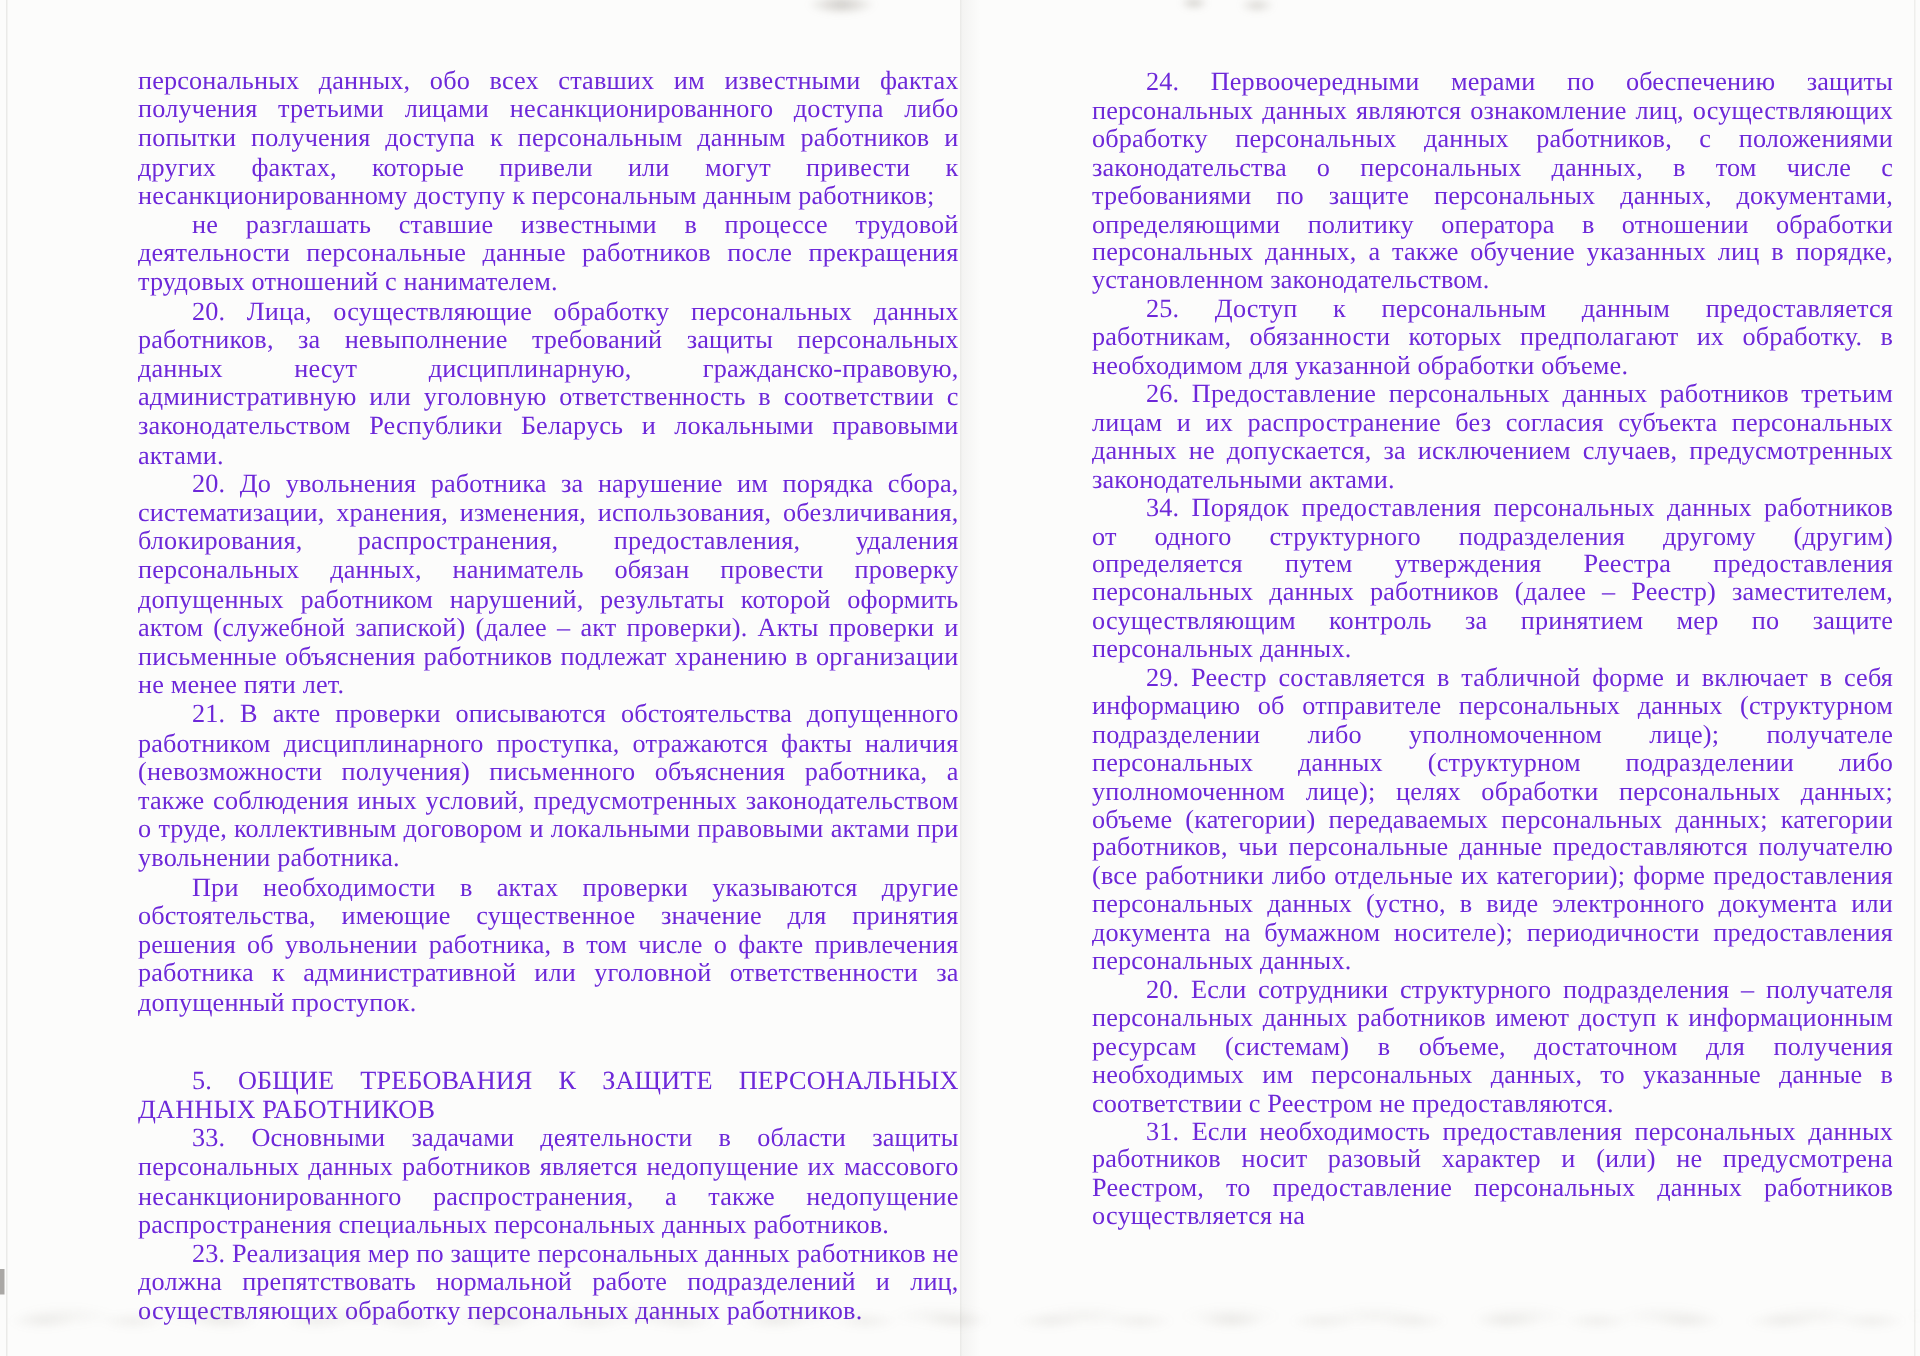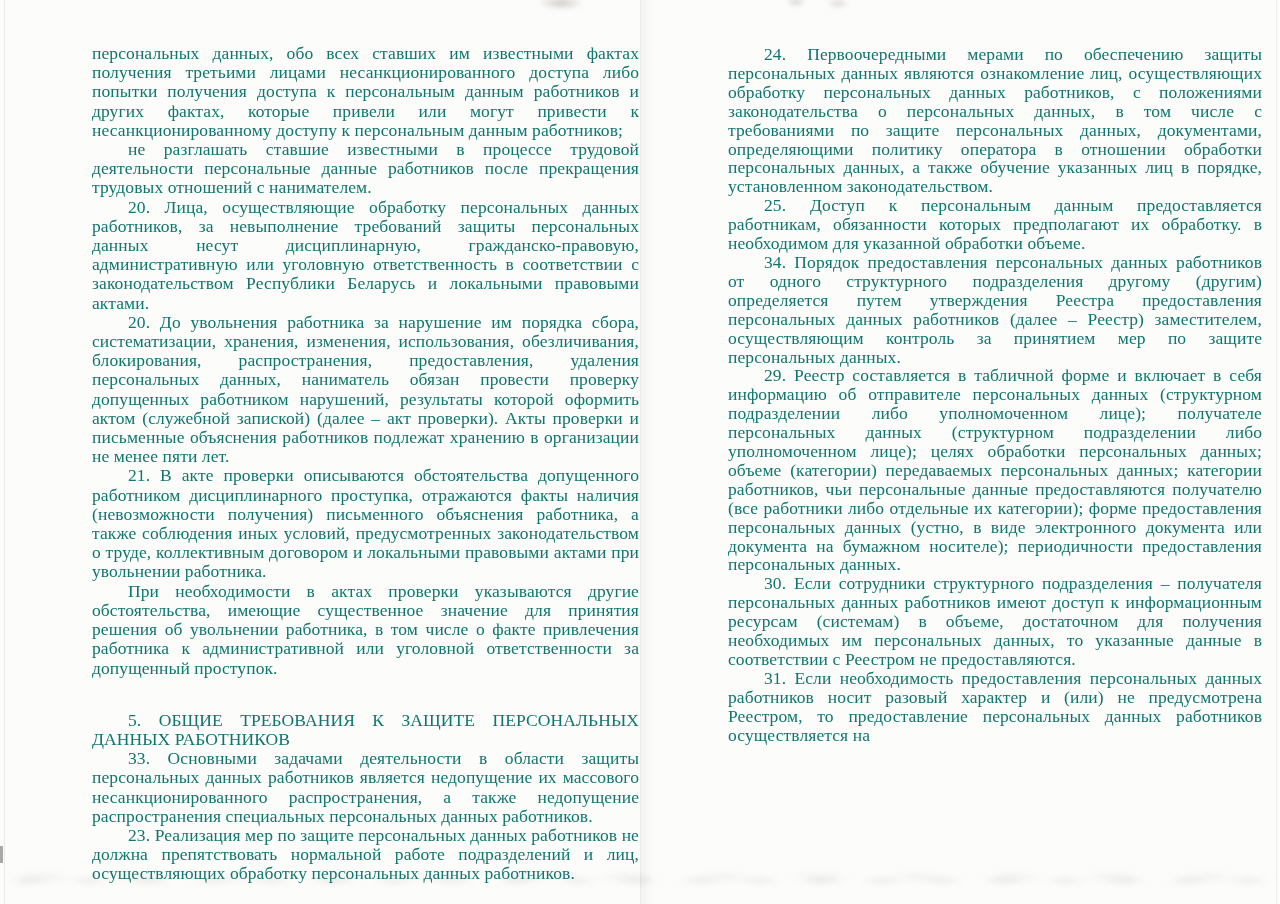--- a/index.html
+++ b/index.html
@@ -64,40 +64,41 @@
   }
   .corner-tick {
     left: 0; top: 846px; width: 3px; height: 17px;
     background: rgba(70, 66, 60, 0.45);
     filter: blur(0.4px);
   }
 </style>
 </head>
 <body style="background: rgb(252, 252, 251);">
 
-<div class="scan" style="background: rgb(252, 252, 251); color: #0f766e;">
+<div class="scan" style="background: rgb(252, 252, 251); color: #6d28d9;">
 
   <div class="textcol col-left">
       <p class="continuation">персональных данных, обо всех ставших им известными фактах получения третьими лицами несанкционированного доступа либо попытки получения доступа к персональным данным работников и других фактах, которые привели или могут привести к несанкционированному доступу к персональным данным работников;</p>
       <p class="normal">не разглашать ставшие известными в процессе трудовой деятельности персональные данные работников после прекращения трудовых отношений с нанимателем.</p>
       <p class="normal">20. Лица, осуществляющие обработку персональных данных работников, за невыполнение требований защиты персональных данных несут дисциплинарную, гражданско-правовую, административную или уголовную ответственность в соответствии с законодательством Республики Беларусь и локальными правовыми актами.</p>
       <p class="normal">20. До увольнения работника за нарушение им порядка сбора, систематизации, хранения, изменения, использования, обезличивания, блокирования, распространения, предоставления, удаления персональных данных, наниматель обязан провести проверку допущенных работником нарушений, результаты которой оформить актом (служебной запиской) (далее – акт проверки). Акты проверки и письменные объяснения работников подлежат хранению в организации не менее пяти лет.</p>
       <p class="normal">21. В акте проверки описываются обстоятельства допущенного работником дисциплинарного проступка, отражаются факты наличия (невозможности получения) письменного объяснения работника, а также соблюдения иных условий, предусмотренных законодательством о труде, коллективным договором и локальными правовыми актами при увольнении работника.</p>
       <p class="normal">При необходимости в актах проверки указываются другие обстоятельства, имеющие существенное значение для принятия решения об увольнении работника, в том числе о факте привлечения работника к административной или уголовной ответственности за допущенный проступок.</p>
       <p class="heading">5. ОБЩИЕ ТРЕБОВАНИЯ К ЗАЩИТЕ ПЕРСОНАЛЬНЫХ ДАННЫХ РАБОТНИКОВ</p>
       <p class="normal">33. Основными задачами деятельности в области защиты персональных данных работников является недопущение их массового несанкционированного распространения, а также недопущение распространения специальных персональных данных работников.</p>
       <p class="normal">23. Реализация мер по защите персональных данных работников не должна препятствовать нормальной работе подразделений и лиц, осуществляющих обработку персональных данных работников.</p>
     </div>
 
   <div class="textcol col-right">
       <p class="normal">24. Первоочередными мерами по обеспечению защиты персональных данных являются ознакомление лиц, осуществляющих обработку персональных данных работников, с положениями законодательства о персональных данных, в том числе с требованиями по защите персональных данных, документами, определяющими политику оператора в отношении обработки персональных данных, а также обучение указанных лиц в порядке, установленном законодательством.</p>
       <p class="normal">25. Доступ к персональным данным предоставляется работникам, обязанности которых предполагают их обработку. в необходимом для указанной обработки объеме.</p>
+      <p class="normal">26. Предоставление персональных данных работников третьим лицам и их распространение без согласия субъекта персональных данных не допускается, за исключением случаев, предусмотренных законодательными актами.</p>
       <p class="normal">34. Порядок предоставления персональных данных работников от одного структурного подразделения другому (другим) определяется путем утверждения Реестра предоставления персональных данных работников (далее – Реестр) заместителем, осуществляющим контроль за принятием мер по защите персональных данных.</p>
       <p class="normal">29. Реестр составляется в табличной форме и включает в себя информацию об отправителе персональных данных (структурном подразделении либо уполномоченном лице); получателе персональных данных (структурном подразделении либо уполномоченном лице); целях обработки персональных данных; объеме (категории) передаваемых персональных данных; категории работников, чьи персональные данные предоставляются получателю (все работники либо отдельные их категории); форме предоставления персональных данных (устно, в виде электронного документа или документа на бумажном носителе); периодичности предоставления персональных данных.</p>
-      <p class="normal">30. Если сотрудники структурного подразделения – получателя персональных данных работников имеют доступ к информационным ресурсам (системам) в объеме, достаточном для получения необходимых им персональных данных, то указанные данные в соответствии с Реестром не предоставляются.</p>
+      <p class="normal">20. Если сотрудники структурного подразделения – получателя персональных данных работников имеют доступ к информационным ресурсам (системам) в объеме, достаточном для получения необходимых им персональных данных, то указанные данные в соответствии с Реестром не предоставляются.</p>
       <p class="normal">31. Если необходимость предоставления персональных данных работников носит разовый характер и (или) не предусмотрена Реестром, то предоставление персональных данных работников осуществляется на</p>
     </div>
 
   <div class="artifact edge-left"></div>
   <div class="artifact edge-right"></div>
   <div class="artifact gutter"></div>
   <div class="artifact smudge smudge-a"></div>
   <div class="artifact smudge smudge-b"></div>
   <div class="artifact smudge smudge-c"></div>
   <div class="artifact bottom-band"></div>

